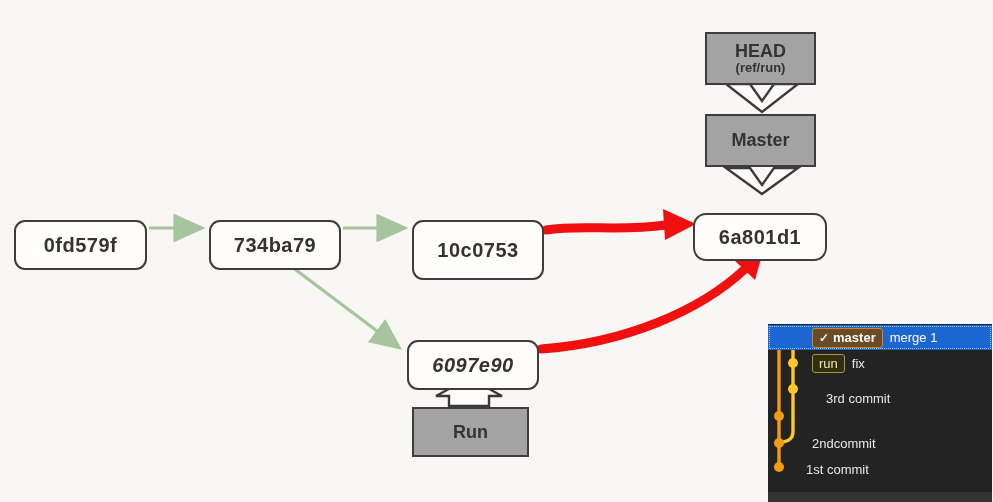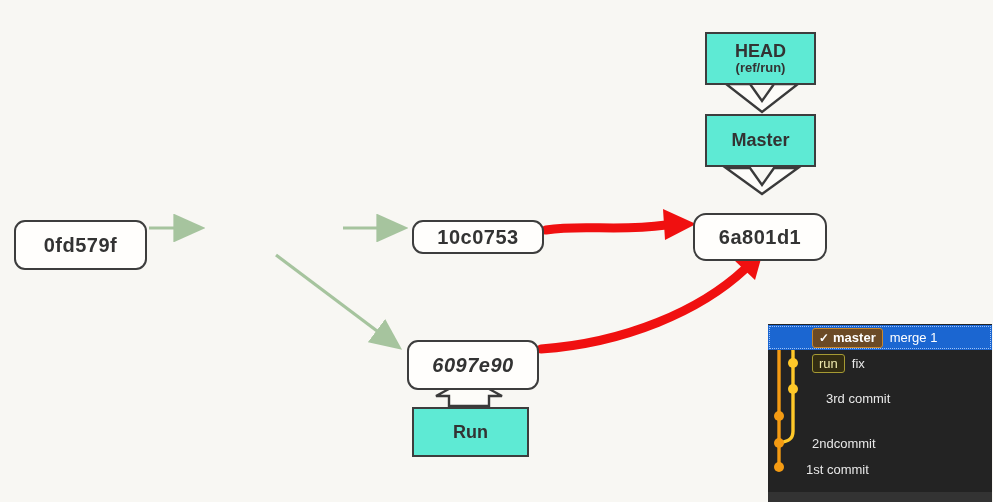--- a/index.html
+++ b/index.html
@@ -14,21 +14,21 @@
   .node{
     position:absolute;display:flex;align-items:center;justify-content:center;
     background:#fffefc;border:2.5px solid #3d3d3d;border-radius:11px;
     font-weight:bold;font-size:20px;color:#333333;letter-spacing:.5px;
     box-sizing:border-box;
     margin-top:17px;
   }
   
   .refbox{
     position:absolute;display:flex;flex-direction:column;align-items:center;justify-content:center;
-    background:#5eead4;border:2.5px solid #3d3d3d;border-radius:0;
+    background:#a3a3a3;border:2.5px solid #3d3d3d;border-radius:0;
     color:#333333;box-sizing:border-box;line-height:1.15;
   }
   .refbox .title{font-weight:bold;font-size:18px;}
   .refbox .subtitle{font-size:13px;font-weight:600;}
 
   
   .panel{
     position:absolute;left:768px;top:324px;width:224px;height:178px;
     background:#232323;overflow:hidden;
   }
@@ -85,21 +85,24 @@
     </g>
 
     <path d="M726,84 L750,84 L762,101 L774,84 L798,84 L762,112 Z" fill="#fdfcf9" stroke="#3a3a3a" stroke-width="2.4" stroke-linejoin="miter"></path>
     <path d="M726,168 L750,168 L762,185 L774,168 L798,168 L762,194 Z" fill="#fdfcf9" stroke="#3a3a3a" stroke-width="2.4" stroke-linejoin="miter"></path>
     <path d="M449,406 L449,396 L436,396 L469,378 L502,396 L489,396 L489,406 Z" fill="#fdfcf9" stroke="#3a3a3a" stroke-width="2.4" stroke-linejoin="miter"></path>
   </svg>
 
   <div class="node" style="left:14px;top:203px;width:133px;height:50px;">
     <span>0fd579f</span>
   </div>
-  <div class="node" style="left:412px;top:203px;width:132px;height:34px;">
+  <div class="node" style="left:209px;top:203px;width:132px;height:50px;">
+    <span>734ba79</span>
+  </div>
+  <div class="node" style="left:412px;top:203px;width:132px;height:60px;">
     <span>10c0753</span>
   </div>
   <div class="node" style="left:693px;top:196px;width:134px;height:48px;border-radius:13px;">
     <span>6a801d1</span>
   </div>
   <div class="node" style="left:407px;top:323px;width:132px;height:50px;font-style:italic;">
     <span>6097e90</span>
   </div>
 
   <div class="refbox" style="left:705px;top:32px;width:111px;height:53px;">

